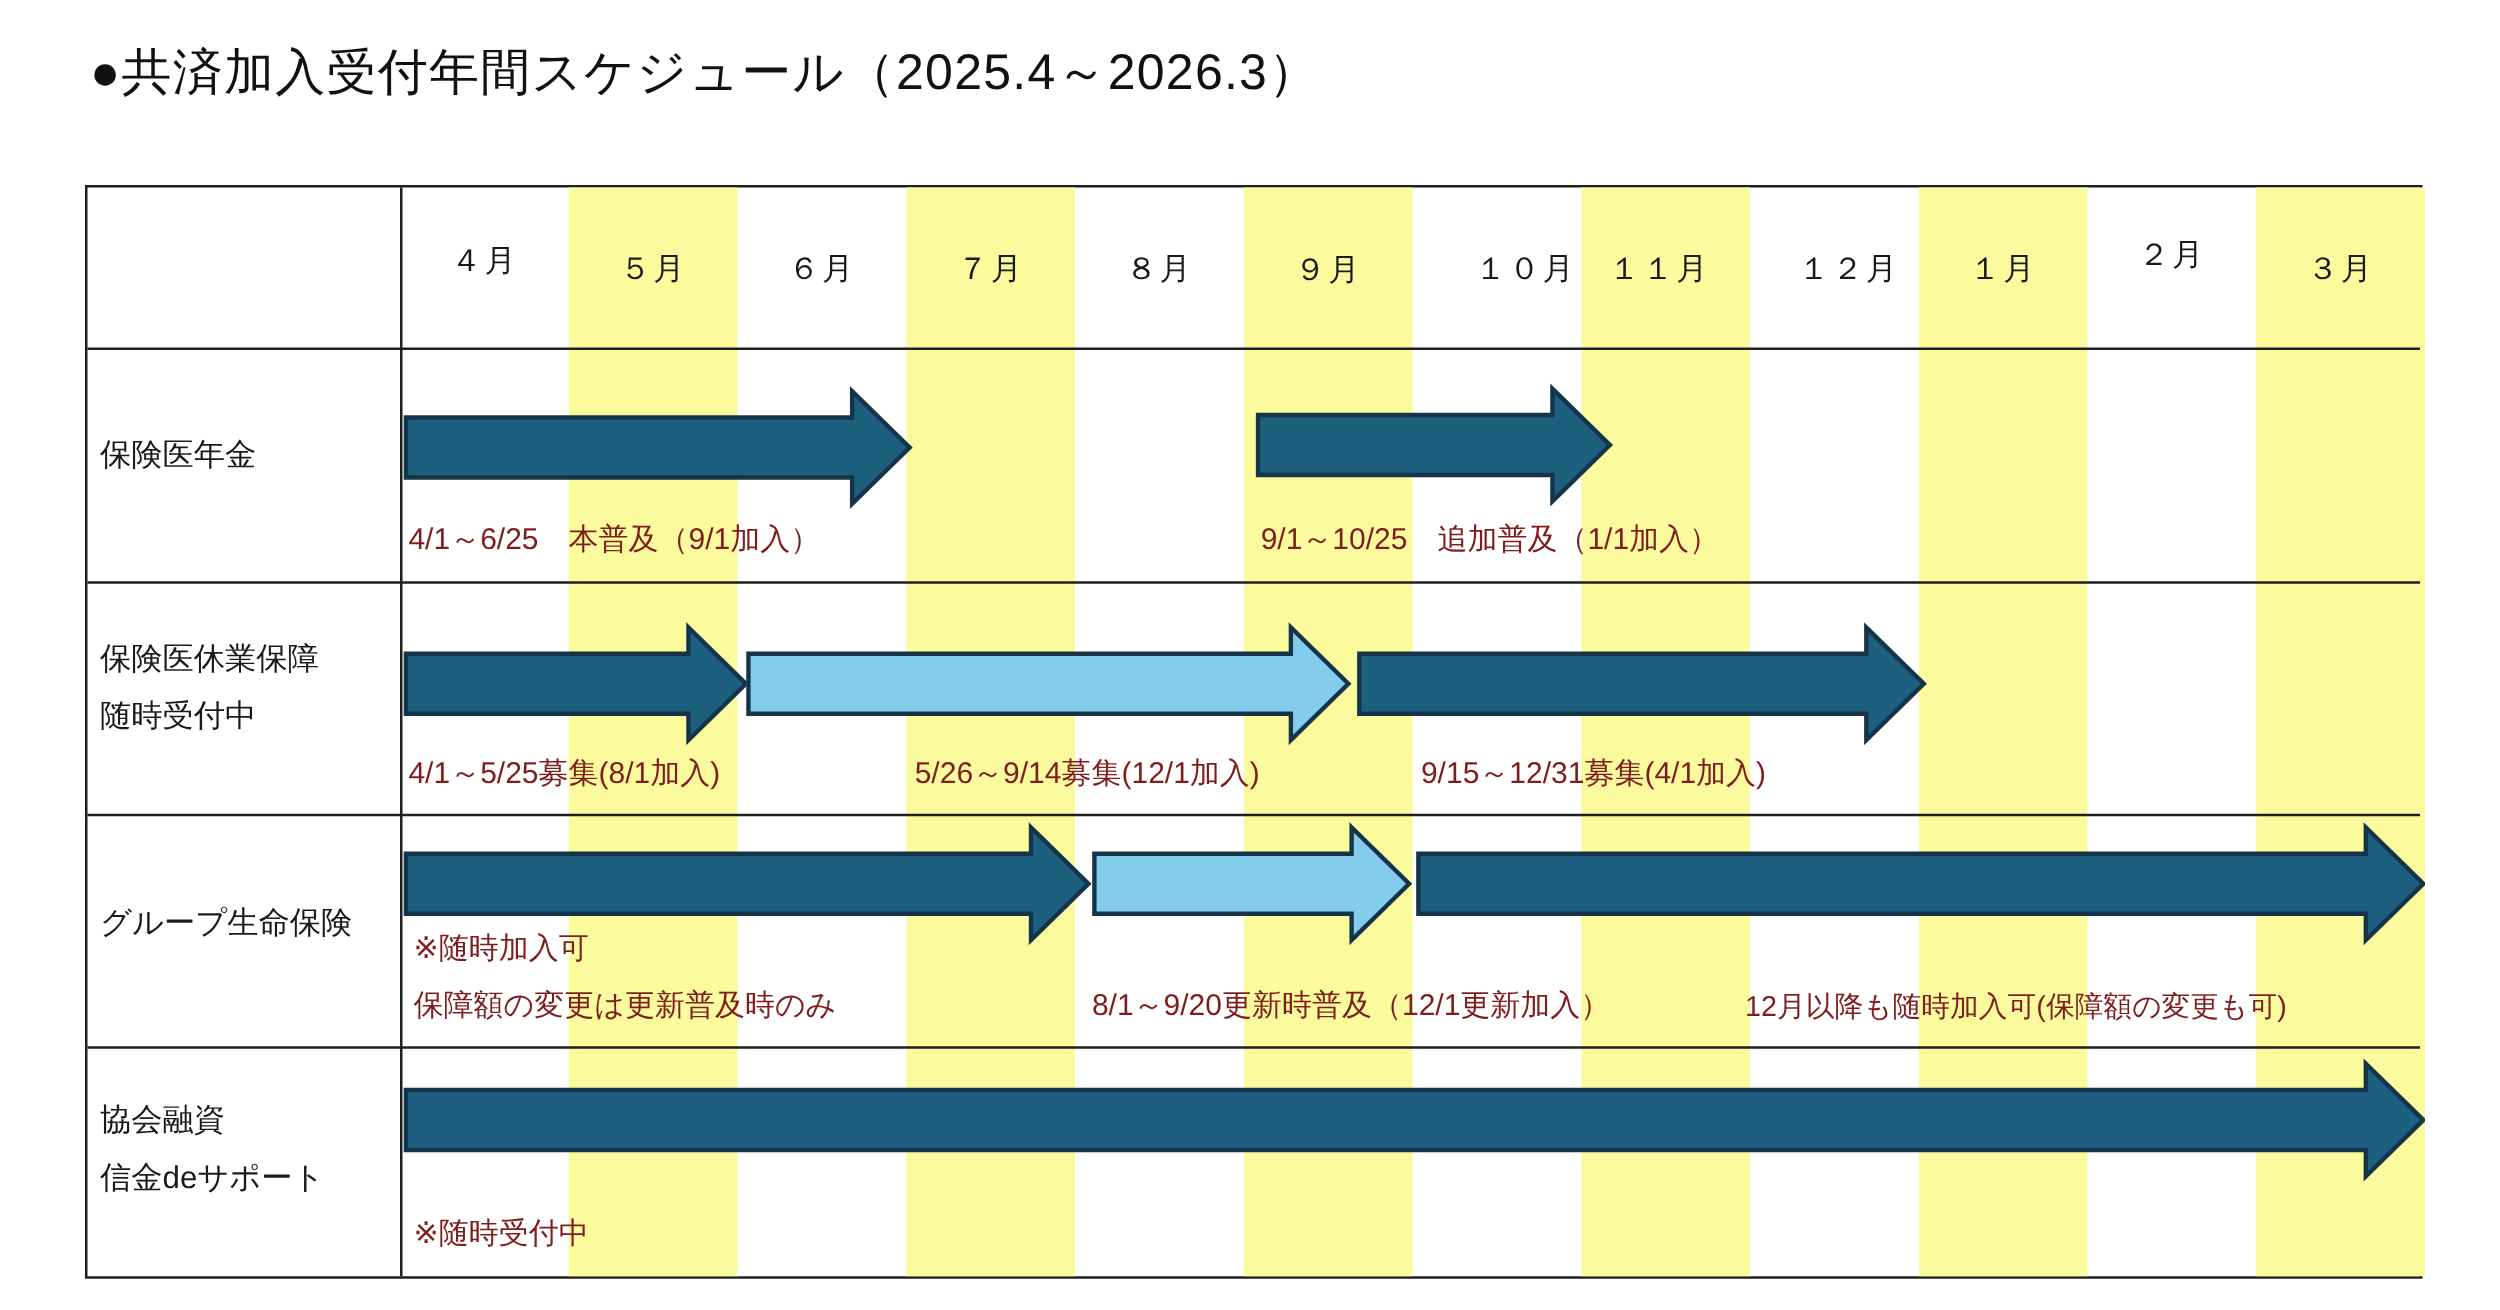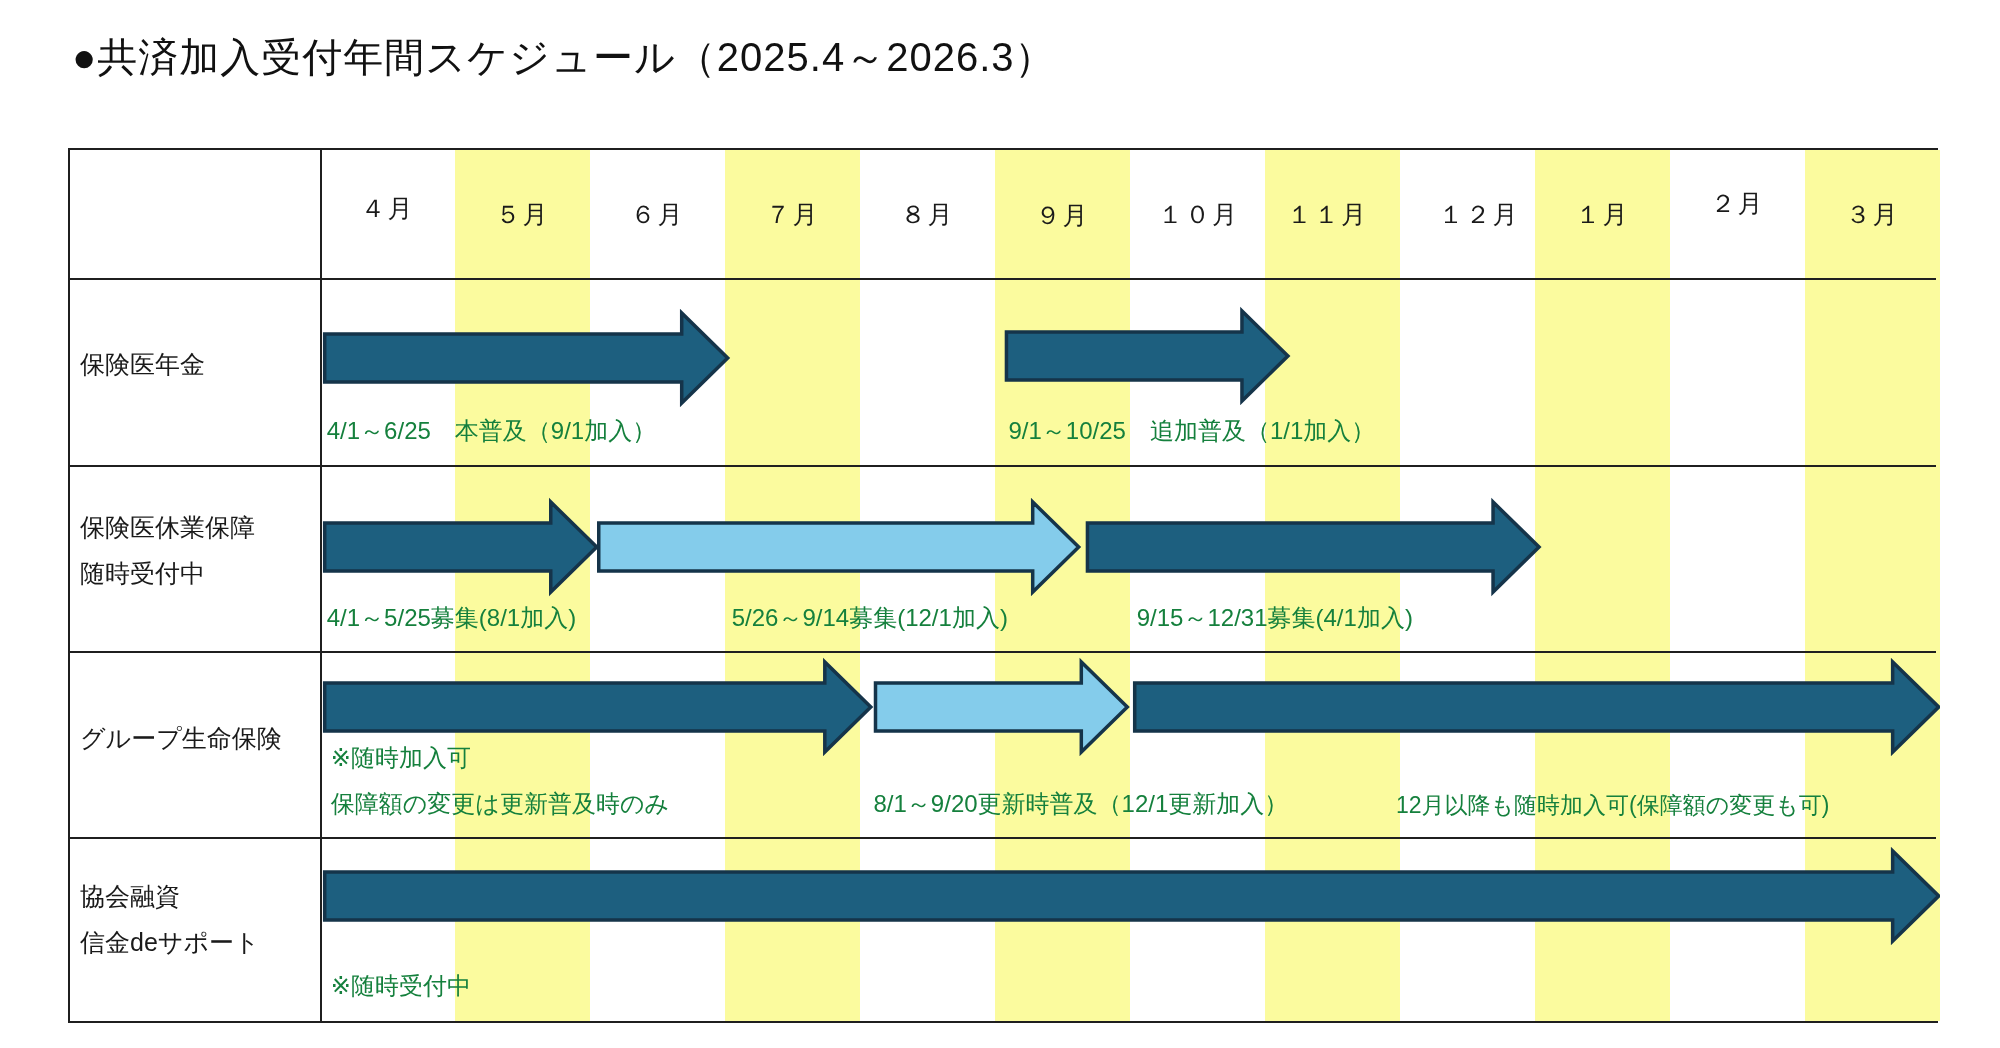--- a/index.html
+++ b/index.html
@@ -19,40 +19,40 @@
   .hline{position:absolute;left:0;width:100%;height:2px;background:#1f1f1f;z-index:2;}
   .vline{position:absolute;top:0;width:2px;height:100%;background:#1f1f1f;z-index:2;}
   .month-cell{
     position:absolute;top:0;display:flex;align-items:center;justify-content:center;
     font-size:25px;letter-spacing:2px;z-index:3;white-space:nowrap;
   }
   .row-label{
     position:absolute;left:10px;font-size:25px;line-height:46px;z-index:3;white-space:nowrap;
   }
   .note{
-    position:absolute;font-size:24px;z-index:3;white-space:nowrap;color:#15803d;
+    position:absolute;font-size:24px;z-index:3;white-space:nowrap;color:#7f1d1d;
   }
   #arrows{position:absolute;left:0;top:0;z-index:1;pointer-events:none;}
 </style>
 </head>
 <body>
 
 <div id="canvas">
   <div id="title">●共済加入受付年間スケジュール（2025.4～2026.3）</div>
   <div id="table">
       <div class="month-cell" style="left: 250px; width: 135px; height: 116px;">４月</div>
       <div class="stripe" style="left: 385px; width: 135px; background: rgb(251, 251, 158);"></div>
       <div class="month-cell" style="left: 385px; width: 135px; height: 129px;">５月</div>
       <div class="month-cell" style="left: 520px; width: 135px; height: 129px;">６月</div>
       <div class="stripe" style="left: 655px; width: 135px; background: rgb(251, 251, 158);"></div>
       <div class="month-cell" style="left: 655px; width: 135px; height: 129px;">７月</div>
       <div class="month-cell" style="left: 790px; width: 135px; height: 129px;">８月</div>
       <div class="stripe" style="left: 925px; width: 135px; background: rgb(251, 251, 158);"></div>
       <div class="month-cell" style="left: 925px; width: 135px; height: 130px;">９月</div>
-      <div class="month-cell" style="left: 1072px; width: 113px; height: 129px;">１０月</div>
+      <div class="month-cell" style="left: 1094px; width: 113px; height: 129px;">１０月</div>
       <div class="stripe" style="left: 1195px; width: 135px; background: rgb(251, 251, 158);"></div>
       <div class="month-cell" style="left: 1195px; width: 125px; height: 129px;">１１月</div>
       <div class="month-cell" style="left: 1330px; width: 158px; height: 129px;">１２月</div>
       <div class="stripe" style="left: 1465px; width: 135px; background: rgb(251, 251, 158);"></div>
       <div class="month-cell" style="left: 1465px; width: 135px; height: 129px;">１月</div>
       <div class="month-cell" style="left: 1600px; width: 135px; height: 107px; text-align: center;">２月</div>
       <div class="stripe" style="left: 1735px; width: 135px; background: rgb(251, 251, 158);"></div>
       <div class="month-cell" style="left: 1735px; width: 135px; height: 129px;">３月</div>
       <div class="vline" style="left: 250px; background: rgb(31, 31, 31);"></div>
       <div class="hline" style="top: 128px; background: rgb(31, 31, 31);"></div>

